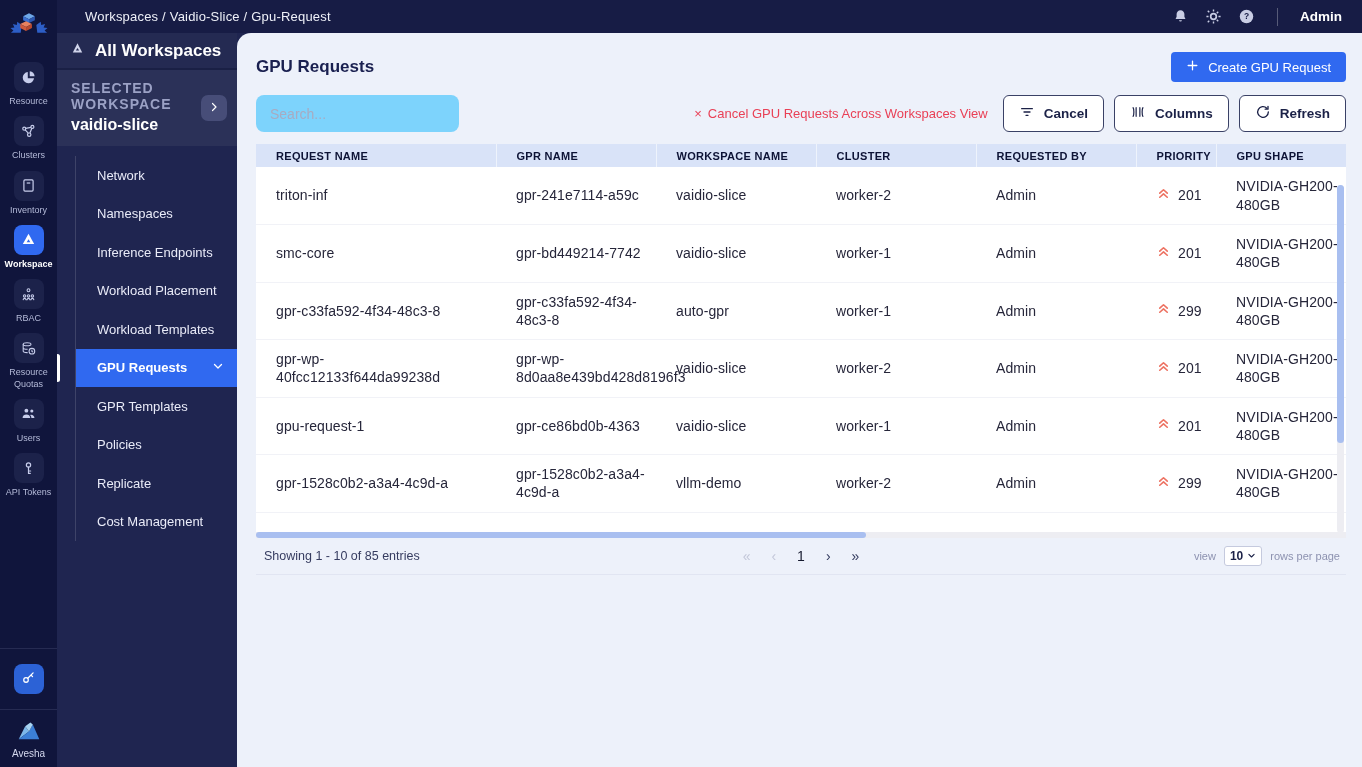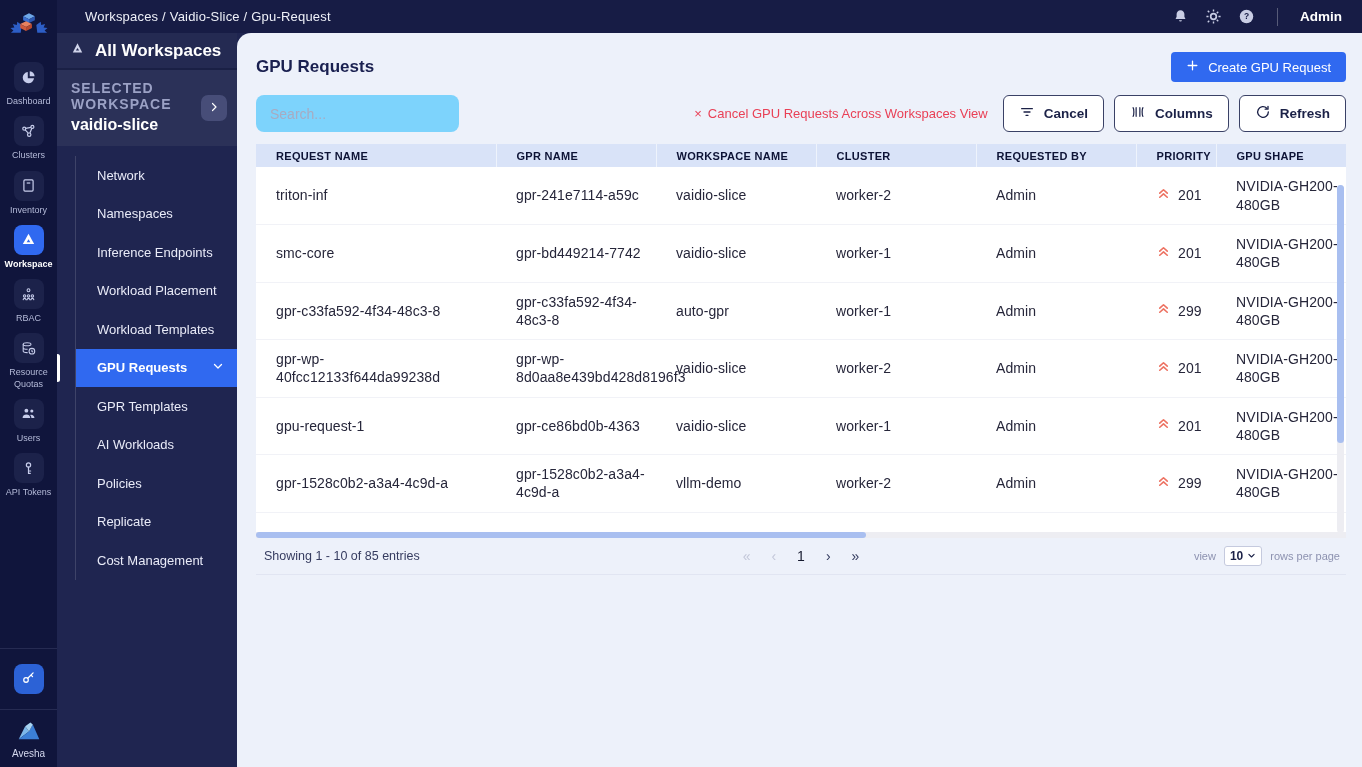--- a/index.html
+++ b/index.html
@@ -129,21 +129,21 @@
       </svg>
     </div>
     <div class="rail-items">
         <div class="rail-item">
           <span class="rail-icon">
             <svg width="17" height="17" viewBox="0 0 24 24">
               <path d="M11 4.2A8 8 0 1 0 19.8 13H11Z" fill="#c7cdeb"></path>
               <path d="M13.8 3.3a8.2 8.2 0 0 1 6.9 6.9h-6.9z" fill="#c7cdeb"></path>
             </svg>
           </span>
-          <span class="rail-label">Dashboard</span>
+          <span class="rail-label">Resource</span>
         </div>
         <div class="rail-item">
           <span class="rail-icon">
             <svg width="17" height="17" viewBox="0 0 24 24" fill="none" stroke="#c7cdeb" stroke-width="1.7">
               <circle cx="6" cy="8" r="2.1"></circle>
               <circle cx="17.5" cy="5.5" r="2.1"></circle>
               <circle cx="13" cy="16.5" r="2.4"></circle>
               <path d="M7.3 9.8l4.4 4.6M8.1 7.6l7.3-1.5M16.7 7.4L14 14.2"></path>
             </svg>
           </span>
@@ -298,23 +298,20 @@
           <span>Workload Templates</span>
         </div>
         <div class="sb-item selected">
           <span>GPU Requests</span>
           <span class="sb-chevron"><svg width="12" height="12" viewBox="0 0 24 24" fill="none" stroke="#ffffff" stroke-width="2.6" stroke-linecap="round" stroke-linejoin="round">
               <path d="M5 9l7 7 7-7"></path>
             </svg></span>
         </div>
         <div class="sb-item">
           <span>GPR Templates</span>
-        </div>
-        <div class="sb-item">
-          <span>AI Workloads</span>
         </div>
         <div class="sb-item">
           <span>Policies</span>
         </div>
         <div class="sb-item">
           <span>Replicate</span>
         </div>
         <div class="sb-item">
           <span>Cost Management</span>
         </div>

